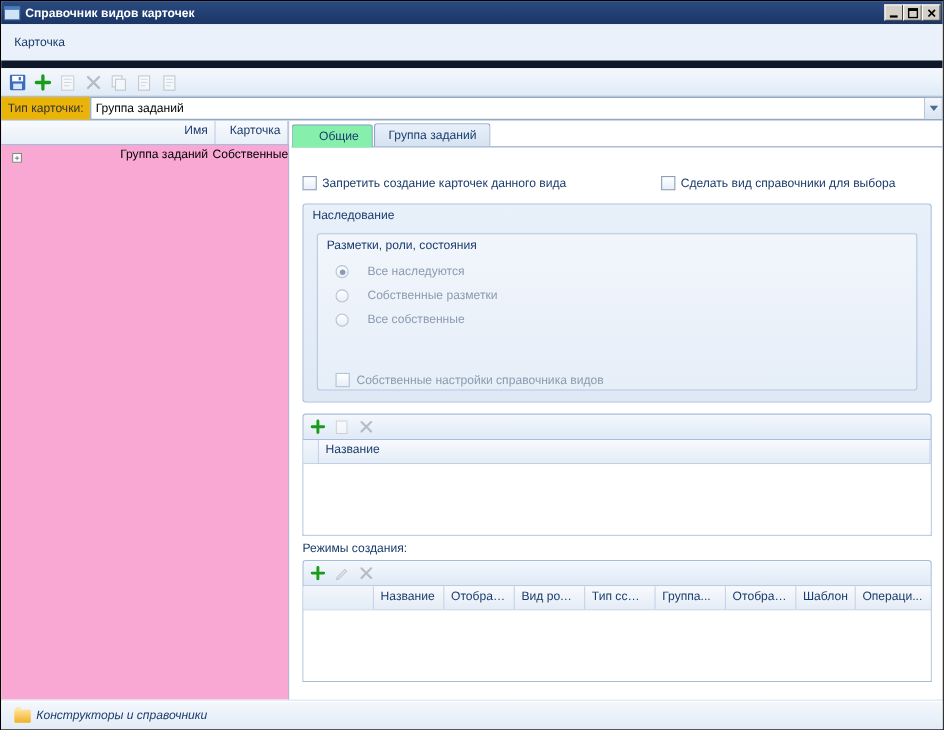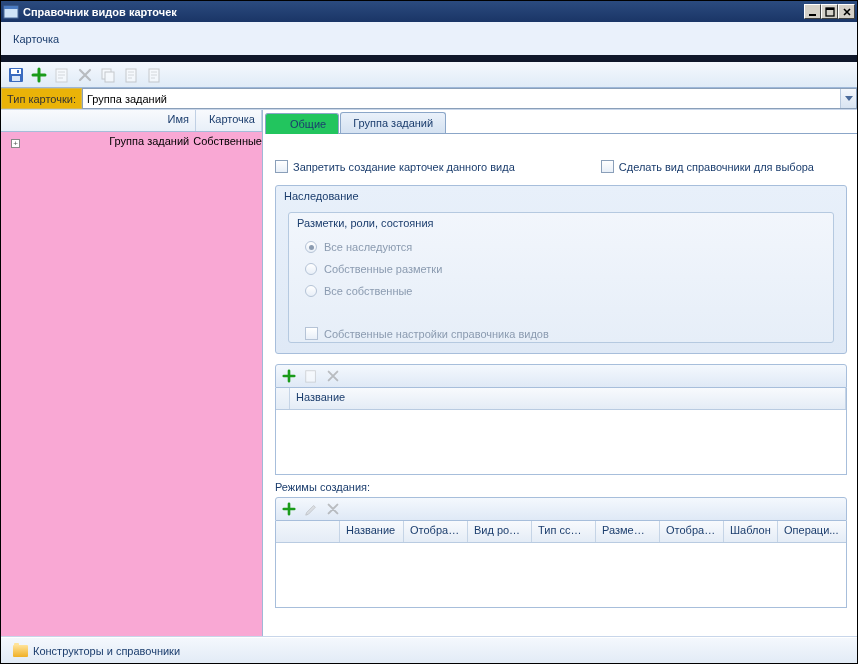--- a/index.html
+++ b/index.html
@@ -40,40 +40,40 @@
 .tree-body { flex: 1; overflow: auto; }
 .tree-row { display: flex; height: 18px; align-items: center; }
 .tree-row .cell1 { width: 195px; padding-left: 26px; position: relative; }
 .tree-row .cell2 { flex: 1; padding-left: 4px; }
 .tree-row .expander { position: absolute; left: 10px; top: 4px; width: 9px; height: 9px; border: 1px solid #888; background: #fff; display: flex; align-items: center; justify-content: center; font-size: 8px; line-height: 1; color: #555; cursor: pointer; }
 
 
 .right-panel { flex: 1; display: flex; flex-direction: column; background: #fff; padding: 2px 0 0 2px; overflow: auto; }
 .tabs { display: flex; height: 22px; border-bottom: 1px solid #8ba6c8; }
 .tab { padding: 4px 12px 3px; border: 1px solid #8ba6c8; border-bottom: none; margin-right: 1px; background: linear-gradient(#eaf1fa,#d5e2f1); color: #1b3d6d; cursor: pointer; border-radius: 3px 3px 0 0; }
-.tab.active { background: #22c55e; position: relative; top: 1px; padding-bottom: 4px; padding-left: 24px; }
+.tab.active { background: #86efac; position: relative; top: 1px; padding-bottom: 4px; padding-left: 24px; }
 
 .tab-content { padding: 14px 10px 8px 10px; flex: 1; overflow: auto; }
 
 
 .checks-row { display: flex; gap: 86px; margin-bottom: 12px; }
 .check { display: flex; align-items: center; gap: 5px; color: #1b3d6d; cursor: pointer; margin-top: 12px; }
 .check .box { width: 13px; height: 13px; border: 1px solid #8a9fb9; background: linear-gradient(#fff,#e8eff8); }
 
 
 .fieldset { border: 1px solid #a7bedb; border-radius: 3px; background: linear-gradient(#e8f0fa,#dfe9f6); margin-bottom: 10px; }
 .fieldset-title { padding: 4px 8px; color: #1b3d6d; }
 .fieldset-body { padding: 6px 12px 10px; }
 .sub-fieldset { border: 1px solid #b5c9e0; border-radius: 3px; background: linear-gradient(#f2f6fc,#e6eef8); }
 .sub-title { padding: 4px 8px; color: #1b3d6d; border-bottom: 0; }
 .sub-body { padding: 8px 16px 4px; }
-.radio { display: flex; align-items: center; gap: 7px; margin-bottom: 10px; color: #8b9bb0; cursor: default; }
+.radio { display: flex; align-items: center; gap: 17px; margin-bottom: 10px; color: #8b9bb0; cursor: default; }
 .radio .dot { width: 12px; height: 12px; border: 1px solid #b5c3d6; border-radius: 50%; background: linear-gradient(#fff,#e8eff8); display: flex; align-items: center; justify-content: center; }
 .radio.selected .dot::after { content: ''; width: 5px; height: 5px; border-radius: 50%; background: #8b9bb0; }
-.check-disabled { display: flex; align-items: center; gap: 6px; color: #8b9bb0; margin-top: 12px; padding: 4px 16px 2px; cursor: default; }
+.check-disabled { display: flex; align-items: center; gap: 6px; color: #8b9bb0; margin-top: 24px; padding: 4px 16px 2px; cursor: default; }
 .check-disabled .box { width: 13px; height: 13px; border: 1px solid #b5c3d6; background: linear-gradient(#fff,#e8eff8); }
 
 
 .section-label { color: #1b3d6d; margin: 6px 0 4px; }
 
 
 .mini-toolbar { height: 24px; background: linear-gradient(#f4f8fd,#dfe9f6); border: 1px solid #a7bedb; border-radius: 3px 3px 0 0; display: flex; align-items: center; padding: 0 5px; gap: 6px; }
 .mini-toolbar .tb-btn { width: 16px; height: 16px; }
 
 
@@ -83,21 +83,21 @@
 .grid-body { min-height: 64px; background: #fff; }
 .grid1 .gcol1 { width: 14px; background: linear-gradient(#f2f6fb,#e4ecf6); padding: 0; }
 .grid1 .gcol2 { flex: 1; }
 
 .grid2 .gcol0 { width: 14px; background: linear-gradient(#f2f6fb,#e4ecf6); padding: 0; }
 .grid2 .gcol { width: 64px; }
 .grid2 .gcol:last-child { border-right:none; }
 
 
 .statusbar { height: 26px; background: linear-gradient(#f4f8fd,#e2ebf6); display: flex; align-items: center; padding: 0 6px; gap: 5px; border-top: 1px solid #fff; }
-.status-item { display: flex; gap: 5px; color: #1b3d6d; padding: 2px 6px; }
+.status-item { display: flex; gap: 5px; color: #1b3d6d; padding: 2px 6px; font-style: italic; }
 .folder-icon { width: 15px; height: 12px; background: linear-gradient(#ffe39a,#f0b026); border-radius: 1px; position: relative; }
 .folder-icon::before { content: ''; position: absolute; top: -2px; left: 1px; width: 5px; height: 2px; background: #ffe39a; border-radius: 1px 1px 0 0; }
 
 
 svg { display: block; }
 </style>
 </head>
 <body>
 
 <div class="titlebar">
@@ -295,21 +295,21 @@
             </svg>
         </div>
       </div>
       <div class="grid grid2">
         <div class="grid-header">
           <div class="gcol gcol0"></div>
           <div class="gcol">Название</div>
           <div class="gcol">Отображ с...</div>
           <div class="gcol">Вид роди...</div>
           <div class="gcol">Тип ссылки</div>
-          <div class="gcol">Размеще...</div>
+          <div class="gcol">Группа...</div>
           <div class="gcol">Отображ...</div>
           <div class="gcol" style="width:54px">Шаблон</div>
           <div class="gcol" style="flex:1">Операци...</div>
         </div>
         <div class="grid-body"></div>
       </div>
 
     </div>
   </div>
 

